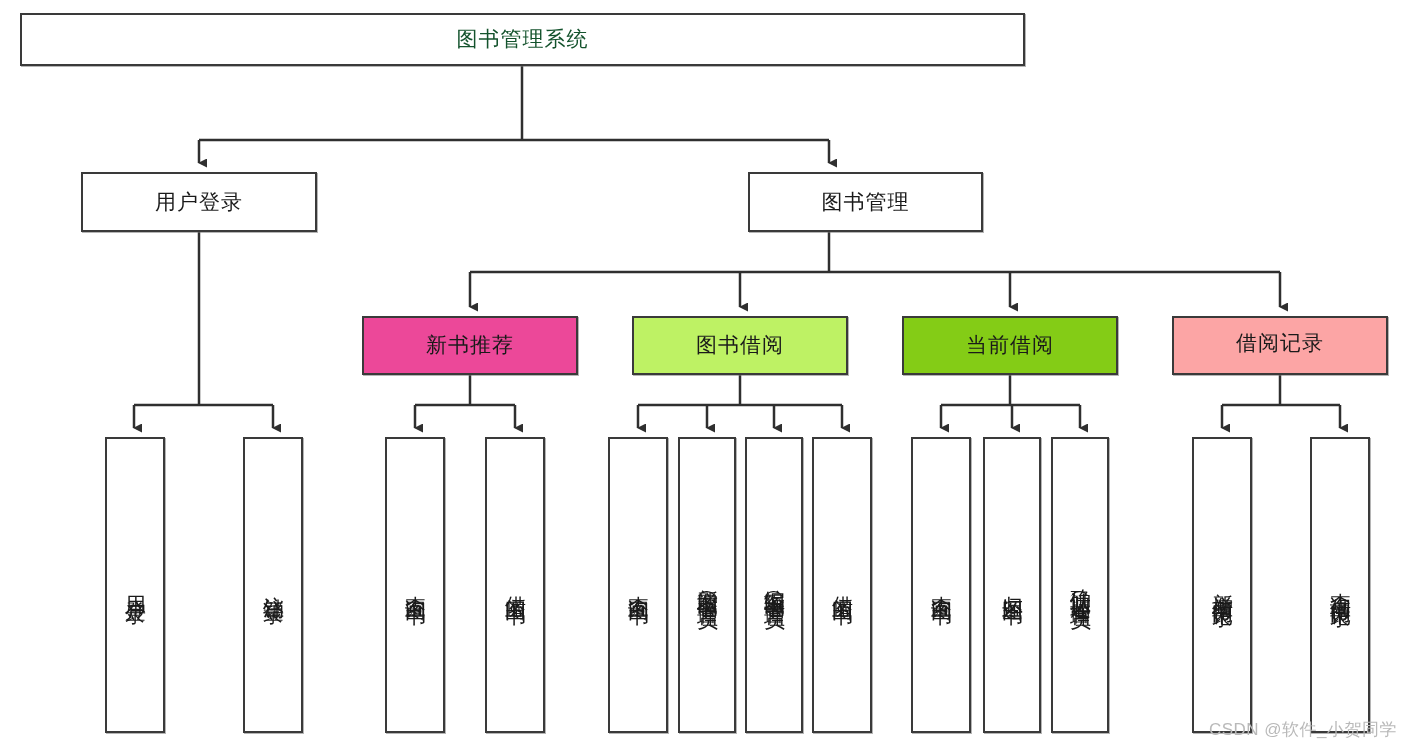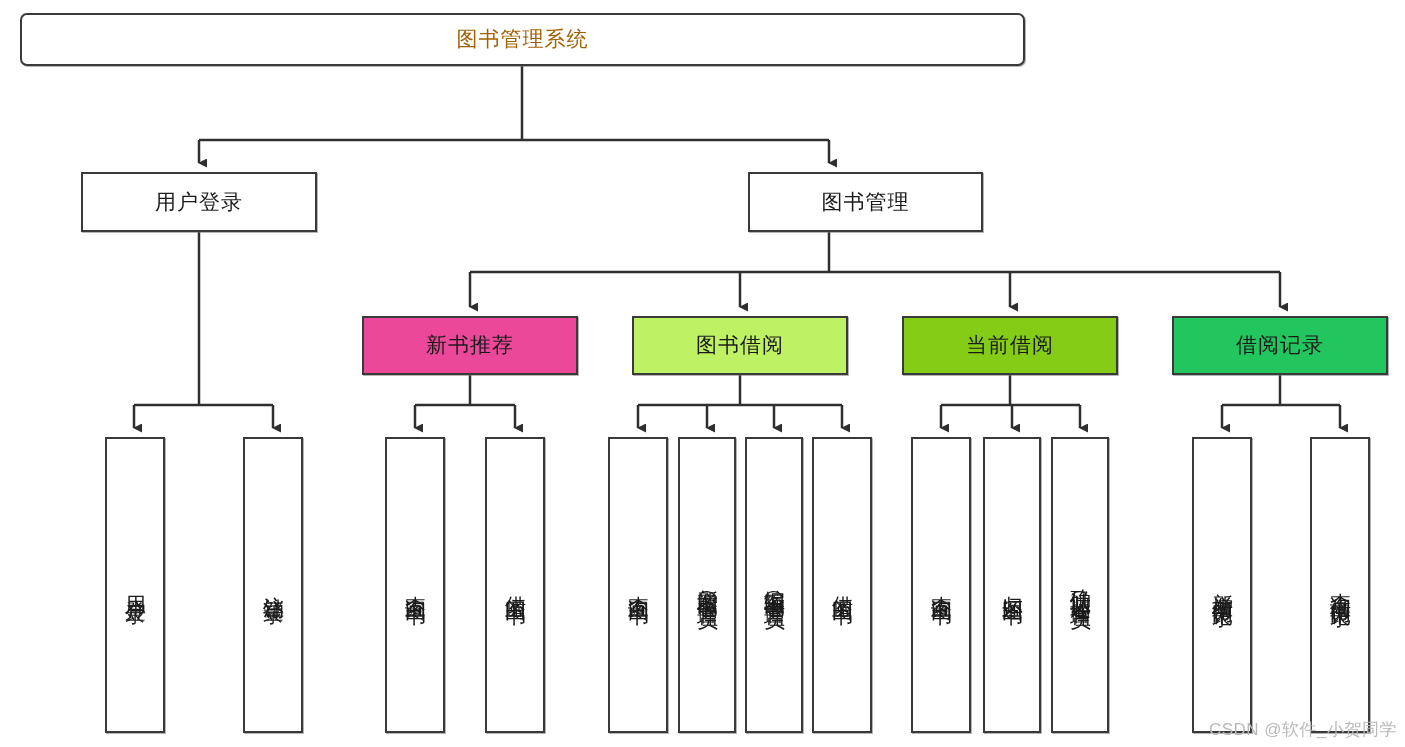--- a/index.html
+++ b/index.html
@@ -122,29 +122,29 @@
       <path d="M1012,405 L1012,428" marker-end="url(#arrowhead)"></path>
       <path d="M1080,405 L1080,428" marker-end="url(#arrowhead)"></path>
 
       <path d="M1280,375 L1280,405"></path>
       <path d="M1222,405 L1340,405"></path>
       <path d="M1222,405 L1222,428" marker-end="url(#arrowhead)"></path>
       <path d="M1340,405 L1340,428" marker-end="url(#arrowhead)"></path>
     </g>
   </svg>
 
-  <div class="node horizontal" style="left: 20px; top: 13px; width: 1005px; height: 53px; border-color: rgb(58, 58, 58); background: rgb(255, 255, 255); color: #a16207; border-radius: 7px;">图书管理系统</div>
+  <div class="node horizontal" style="left: 20px; top: 13px; width: 1005px; height: 53px; border-color: rgb(58, 58, 58); background: rgb(255, 255, 255); color: #14532d;">图书管理系统</div>
 
   <div class="node horizontal" style="left: 81px; top: 172px; width: 236px; height: 60px; border-color: rgb(58, 58, 58); background: rgb(255, 255, 255); color: rgb(26, 26, 26);">用户登录</div>
   <div class="node horizontal" style="left: 712px; top: 172px; width: 235px; height: 60px; border-color: rgb(58, 58, 58); background: rgb(255, 255, 255); color: rgb(26, 26, 26); margin-left: 36px;">图书管理</div>
 
   <div class="node horizontal" style="left: 362px; top: 316px; width: 216px; height: 59px; border-color: rgb(58, 58, 58); background: #ec4899; color: rgb(26, 26, 26);">新书推荐</div>
   <div class="node horizontal" style="left: 632px; top: 316px; width: 216px; height: 59px; border-color: rgb(58, 58, 58); background: #bef264; color: rgb(26, 26, 26);">图书借阅</div>
   <div class="node horizontal" style="left: 902px; top: 316px; width: 216px; height: 59px; border-color: rgb(58, 58, 58); background: #84cc16; color: rgb(26, 26, 26);">当前借阅</div>
-  <div class="node horizontal" style="left: 1172px; top: 316px; width: 216px; height: 59px; border-color: rgb(58, 58, 58); background: #22c55e; color: rgb(26, 26, 26);">借阅记录</div>
+  <div class="node horizontal" style="left: 1172px; top: 316px; width: 216px; height: 59px; border-color: rgb(58, 58, 58); background: #fca5a5; color: rgb(26, 26, 26); font-family: Liberation Mono, monospace;">借阅记录</div>
 
   <div class="node vertical" style="left: 105px; top: 437px; width: 60px; height: 296px; border-color: rgb(58, 58, 58); background: rgb(255, 255, 255); color: rgb(26, 26, 26);">
       <span class="vlabel">用户登录</span>
     </div>
   <div class="node vertical" style="left: 243px; top: 437px; width: 60px; height: 296px; border-color: rgb(58, 58, 58); background: rgb(255, 255, 255); color: rgb(26, 26, 26);">
       <span class="vlabel">注销登录</span>
     </div>
   <div class="node vertical" style="left: 385px; top: 437px; width: 60px; height: 296px; border-color: rgb(58, 58, 58); background: rgb(255, 255, 255); color: rgb(26, 26, 26);">
       <span class="vlabel">查询图书</span>
     </div>

